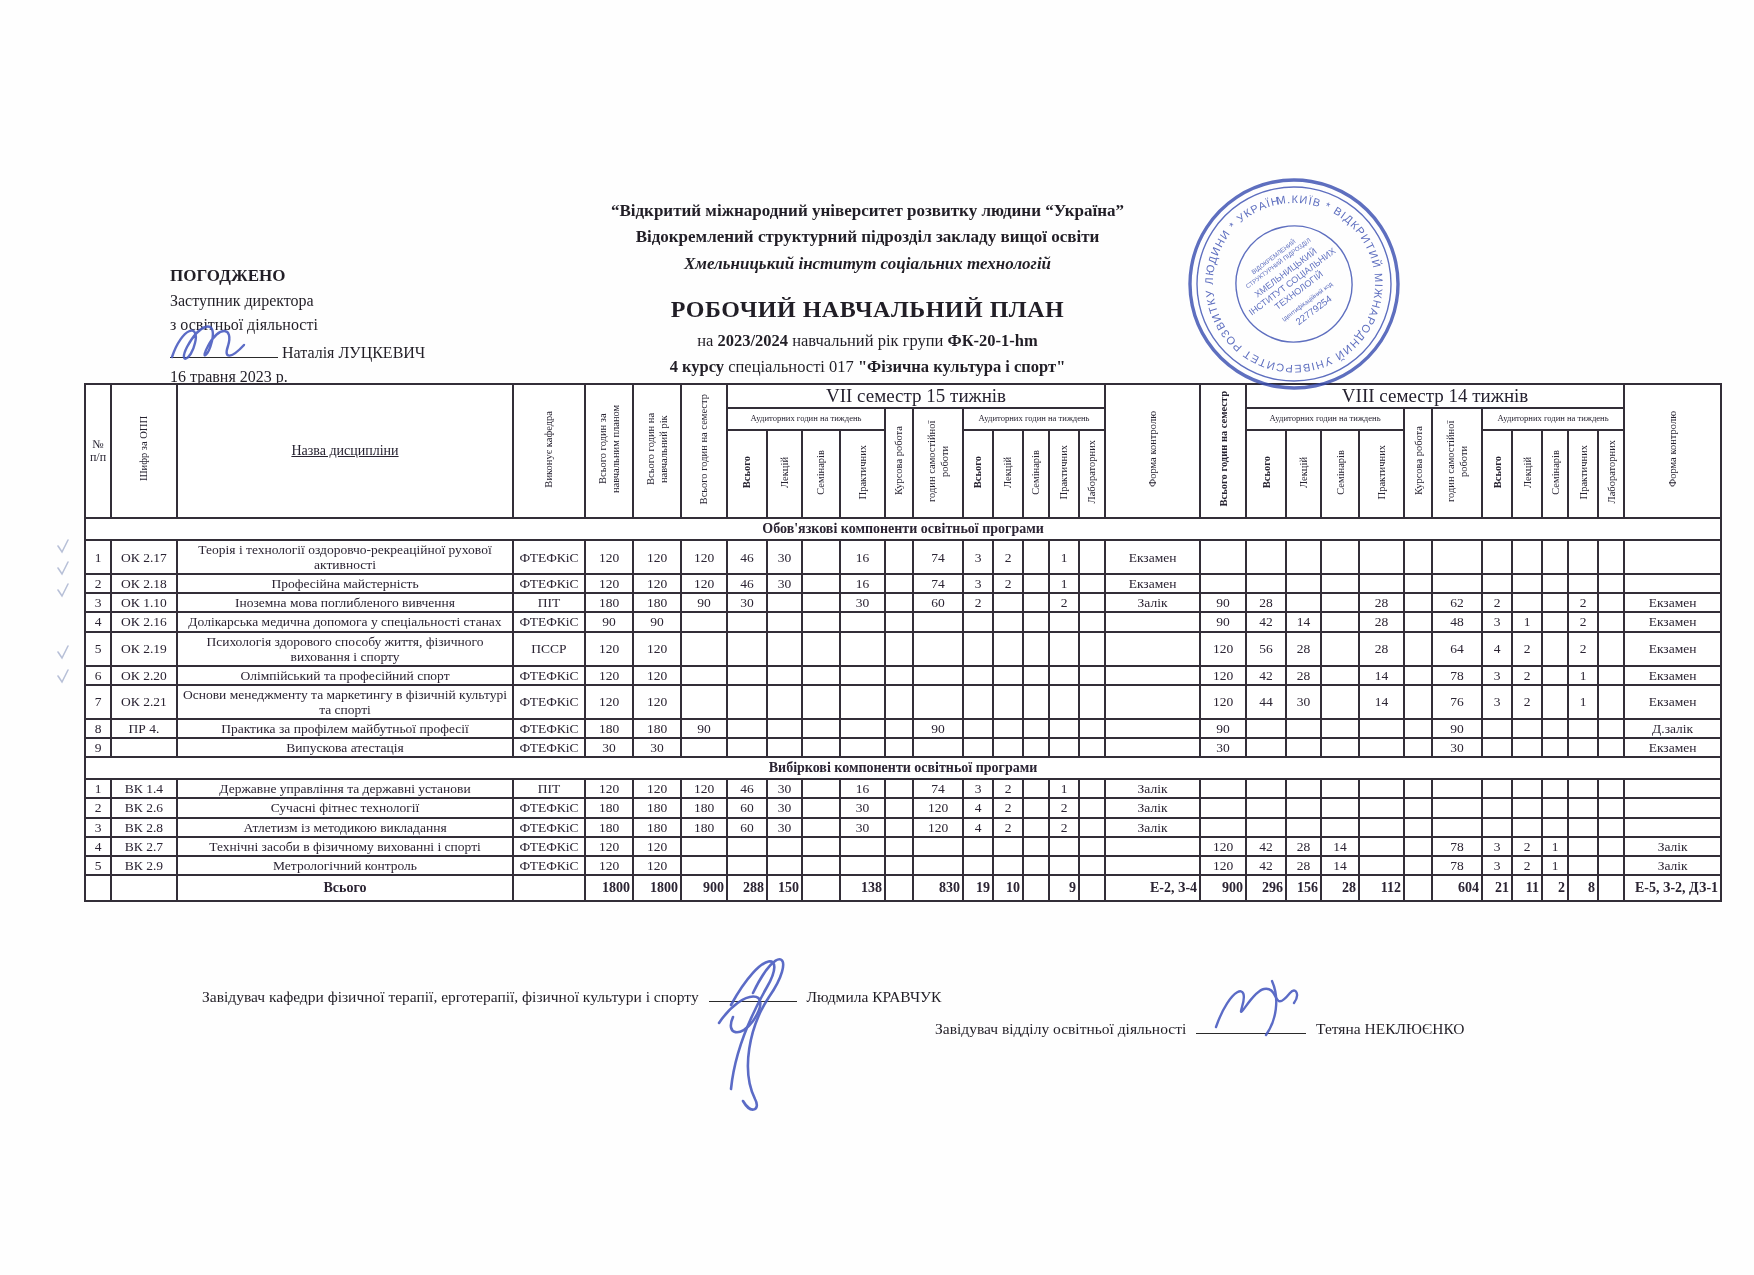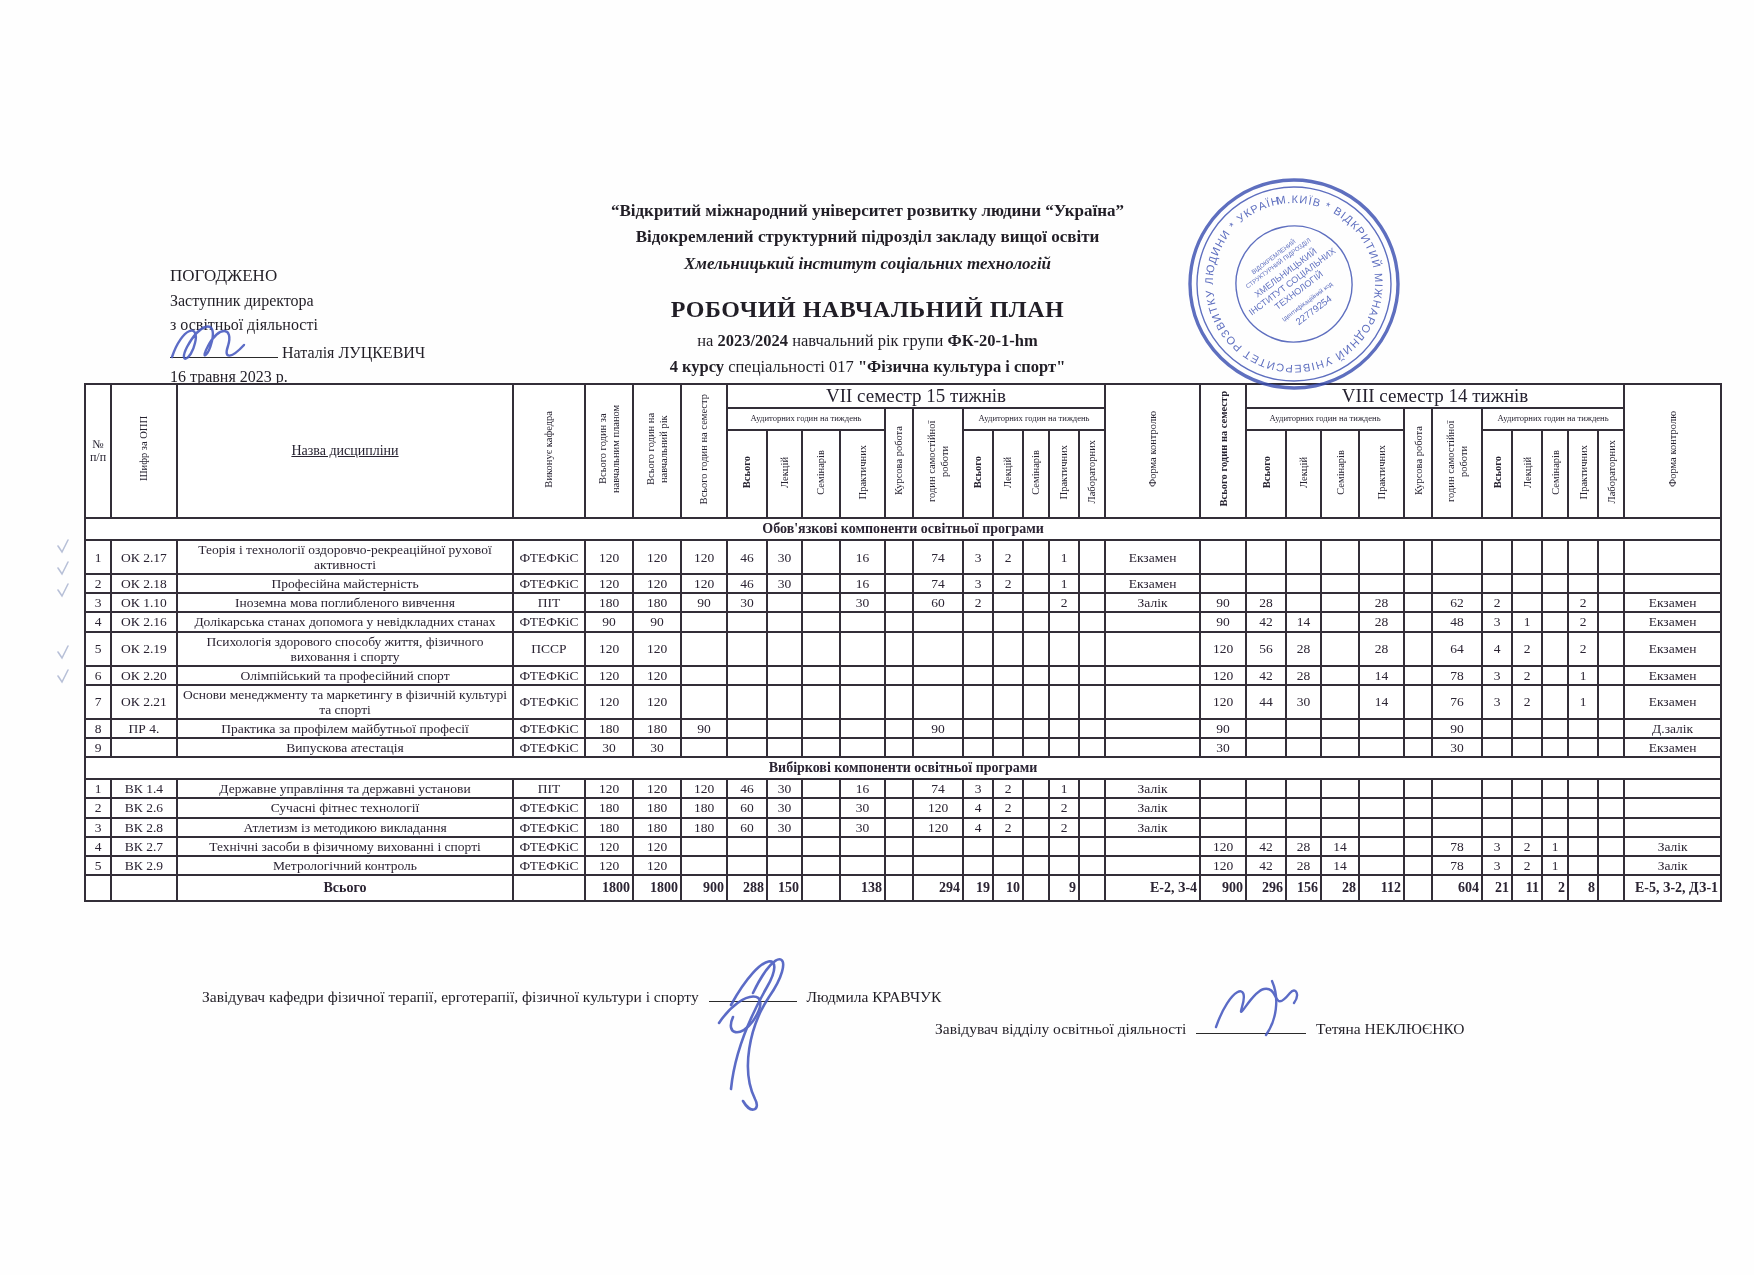--- a/index.html
+++ b/index.html
@@ -12,21 +12,21 @@
   .doc-head .org{font-size:17px;font-weight:bold;}
   .doc-head .org3{font-size:17px;font-weight:bold;font-style:italic;}
   .doc-head .gap{height:14px;}
   .doc-head .doc-title{font-size:24px;font-weight:bold;letter-spacing:.5px;}
   .doc-head .sub{font-size:16.5px;}
 
   
   .appr{position:absolute;font-size:16px;line-height:1.5;}
   .appr-left{left:170px;top:263px;width:330px;}
   .appr-right{left:1298px;top:265px;width:260px;z-index:3;}
-  .appr .t{font-weight:normal;font-size:17px;}
+  .appr .t{font-weight:bold;font-size:17px;}
   .sig-line{position:relative;margin-top:4px;white-space:nowrap;}
   .uline{display:inline-block;width:108px;border-bottom:1.5px solid #2a2a2a;height:14px;}
   .sig-svg{position:absolute;pointer-events:none;}
 
   
   .stamp{position:absolute;left:1178px;top:168px;width:232px;height:232px;z-index:2;
          transform:rotate(-12deg);opacity:.82;}
 
   
   table.plan{position:absolute;left:84px;top:383px;border-collapse:collapse;table-layout:fixed;
@@ -305,21 +305,21 @@
           <td>2</td>
           <td></td>
           <td></td>
           <td>2</td>
           <td></td>
           <td class="ctrl">Екзамен</td>
         </tr>
         <tr>
           <td>4</td>
           <td>ОК 2.16</td>
-          <td class="name">Долікарська станах допомога у невідкладних станах</td>
+          <td class="name">Долікарська медична допомога у спеціальності станах</td>
           <td>ФТЕФКіС</td>
           <td>90</td>
           <td>90</td>
           <td></td>
           <td></td>
           <td></td>
           <td></td>
           <td></td>
           <td></td>
           <td></td>
@@ -692,21 +692,21 @@
           <td class="name b" style="text-align: center;">Всього</td>
           <td></td>
           <td>1800</td>
           <td>1800</td>
           <td>900</td>
           <td>288</td>
           <td>150</td>
           <td></td>
           <td>138</td>
           <td></td>
-          <td>294</td>
+          <td>830</td>
           <td>19</td>
           <td>10</td>
           <td></td>
           <td>9</td>
           <td></td>
           <td class="ctrl">Е-2, З-4</td>
           <td>900</td>
           <td>296</td>
           <td>156</td>
           <td>28</td>

